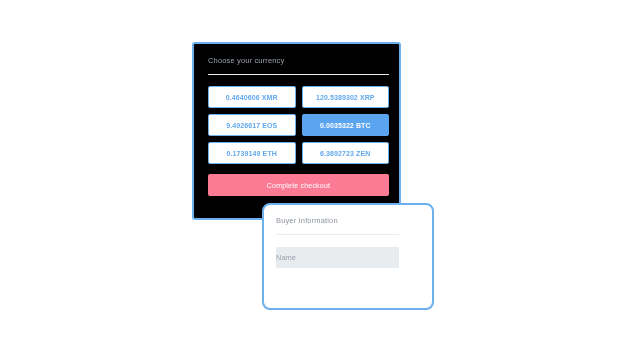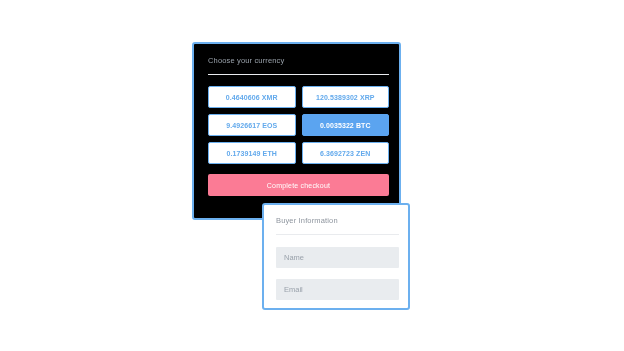--- a/index.html
+++ b/index.html
@@ -106,26 +106,26 @@
     align-items: center;
     justify-content: center;
     font-family: "Liberation Sans", sans-serif;
   }
 
   
   .buyer-card {
     position: absolute;
     left: 262px;
     top: 203px;
-    width: 148px;
+    width: 172px;
     height: 107px;
     box-sizing: border-box;
     background: #ffffff;
     border: 2px solid #6cb0ef;
-    border-radius: 3px;
+    border-radius: 8px;
     z-index: 2;
   }
 
   .buyer-title {
     position: absolute;
     left: 12px;
     top: 11px;
     font-size: 7.5px;
     color: #8e959e;
     letter-spacing: 0.15px;
@@ -145,21 +145,21 @@
     position: absolute;
     left: 12px;
     width: 123px;
     height: 21px;
     box-sizing: border-box;
     background: #e9ecef;
     border: none;
     border-radius: 1px;
     color: #9aa2ab;
     font-size: 7.5px;
-    padding: 0 8px;
+    padding: 0 0;
     display: flex;
     align-items: center;
     font-family: "Liberation Sans", sans-serif;
   }
   .field-name { top: 42px; }
   .field-email { top: 74px; }
   .field::placeholder { color: #9aa2ab; opacity: 1; }
 </style>
 </head>
 <body>
@@ -185,16 +185,15 @@
   </div>
 
   <div class="buyer-card">
 
     <div class="buyer-title">Buyer Information</div>
 
     <div class="buyer-divider"></div>
 
     <input class="field field-name" type="text" placeholder="Name" style="">
 
-    <input class="field field-email" type="text" placeholder="Email" style="">
   </div>
 
 </div>
 
 </body></html>

